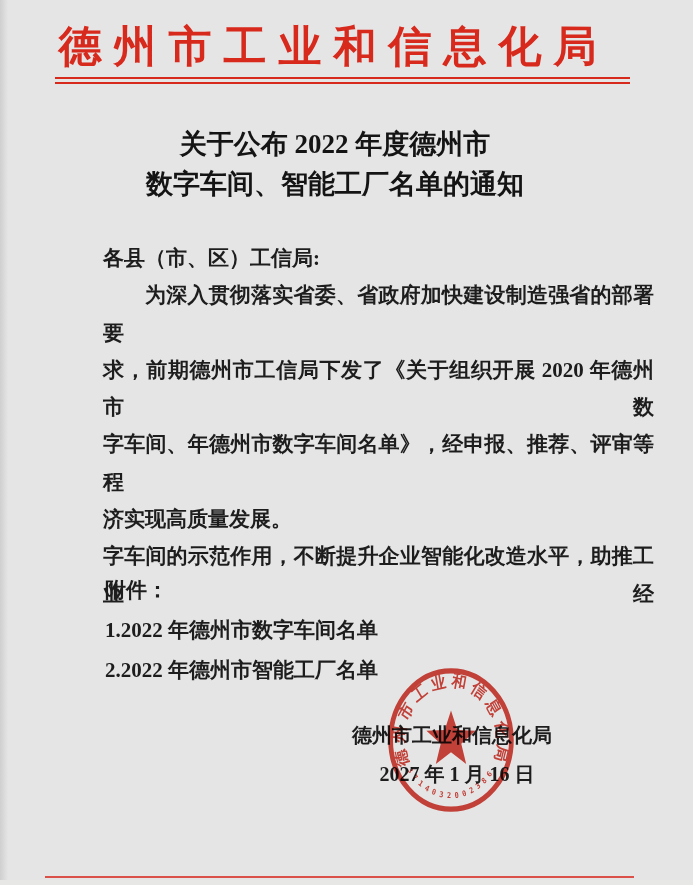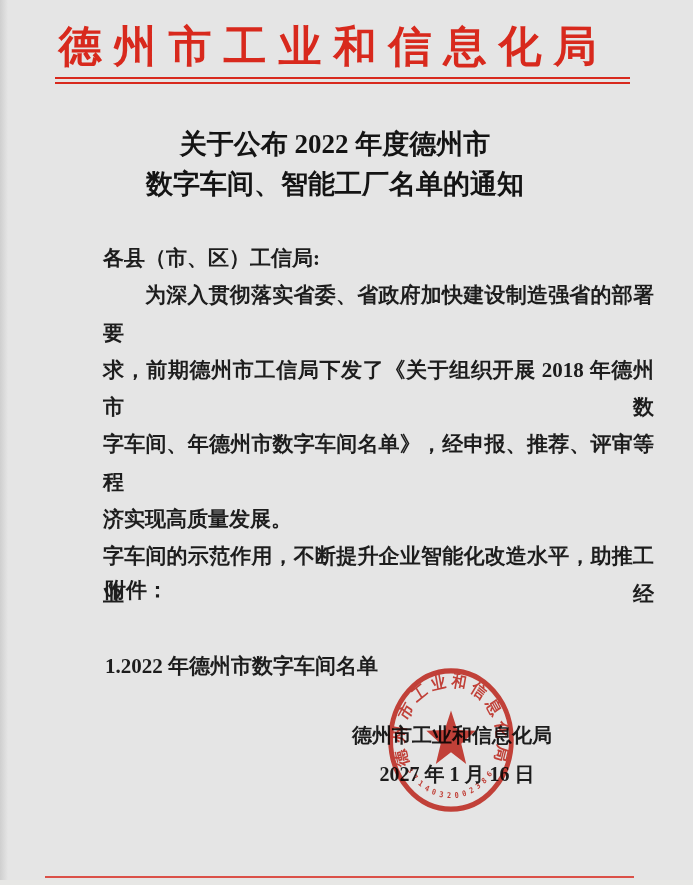--- a/index.html
+++ b/index.html
@@ -46,21 +46,21 @@
   .bodyline{white-space:nowrap;}
   .bodyline.fill{text-align:justify;text-align-last:justify;white-space:normal;}
   .bodyline.indent{text-indent:2em;}
   
   .attachment{
     position:absolute;left:105px;top:570px;
     font-size:21px;font-weight:600;line-height:40px;
     display:flex;flex-direction:column;
   }
   .att-label{flex:0 0 auto;}
-  .att-items{flex:0 0 auto;margin-top:36px;}
+  .att-items{flex:0 0 auto;}
   
   .sig-agency{
     position:absolute;left:332px;top:722px;width:240px;
     text-align:center;font-size:20px;font-weight:600;white-space:nowrap;
   }
   .sig-date{
     position:absolute;left:337px;top:761px;width:240px;
     text-align:center;font-size:20px;font-weight:600;white-space:nowrap;
   }
   
@@ -97,30 +97,31 @@
   <div class="double-rule"></div>
 
   <div class="doc-title">
     <div>关于公布 2022 年度德州市</div>
     <div>数字车间、智能工厂名单的通知</div>
   </div>
 
   <div class="body-block">
     <div class="bodyline">各县（市、区）工信局:</div>
     <div class="bodyline indent fill">为深入贯彻落实省委、省政府加快建设制造强省的部署要</div>
-    <div class="bodyline fill">求，前期德州市工信局下发了《关于组织开展 2018 年德州市数</div>
+    <div class="bodyline fill">求，前期德州市工信局下发了《关于组织开展 2020 年德州市数</div>
     <div class="bodyline fill">字车间、年德州市数字车间名单》，经申报、推荐、评审等程</div>
     <div class="bodyline">济实现高质量发展。</div>
     <div class="bodyline fill">字车间的示范作用，不断提升企业智能化改造水平，助推工业经</div>
   </div>
 
   <div class="attachment">
     <div class="att-label">附件：</div>
     <div class="att-items">
       <div>1.2022 年德州市数字车间名单</div>
+      <div>2.2022 年德州市智能工厂名单</div>
     </div>
   </div>
 
   <div class="sig-agency">德州市工业和信息化局</div>
   <div class="sig-date">2027 年 1 月 16 日</div>
 
   <svg class="seal" viewBox="0 0 160 160" preserveAspectRatio="none">
     <defs>
       <path id="sealTopArc" d="M 33.2 107 A 54 54 0 1 1 126.8 107"></path>
       <path id="sealBottomArc" d="M 24.6 100.2 A 59 59 0 0 0 135.4 100.2"></path>

